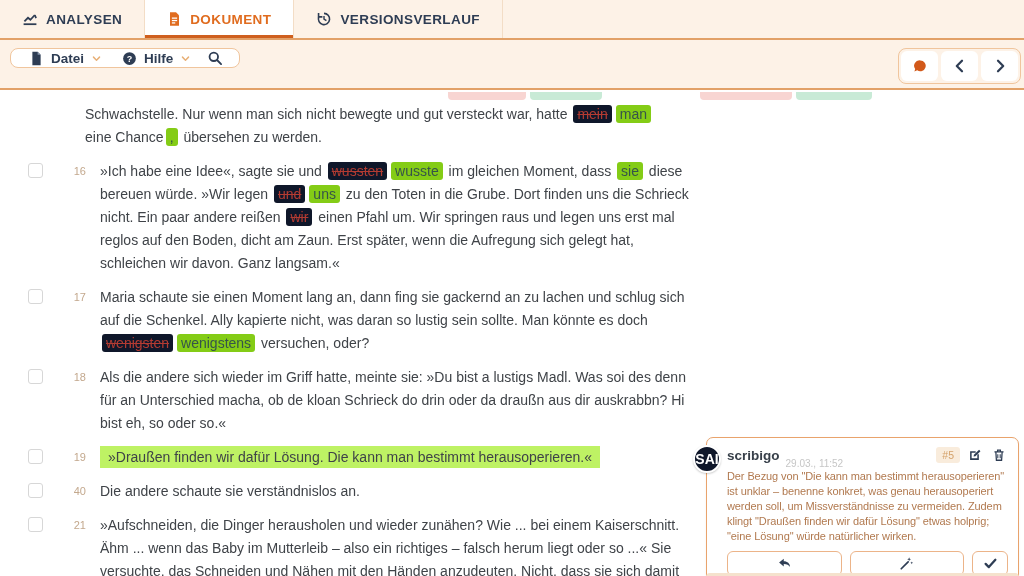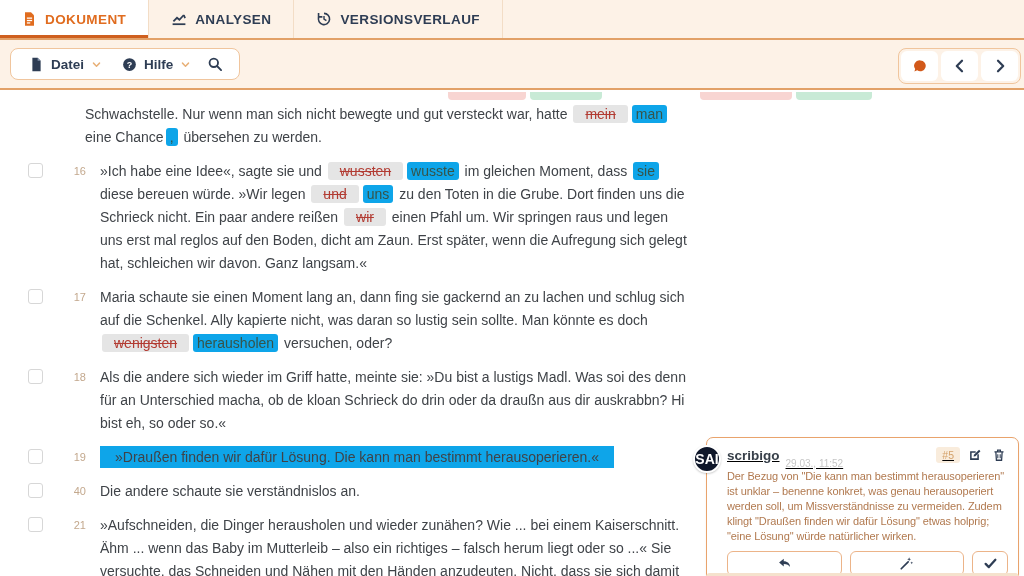--- a/index.html
+++ b/index.html
@@ -9,21 +9,21 @@
 
   
   .tabbar { display:flex; height:40px; background:#fdf2e7; border-bottom:2px solid #e2a168; }
   .tab { display:flex; align-items:center; gap:8px; padding:0 22px; font-size:13.5px;
          font-weight:bold; letter-spacing:.4px; color:#2e3d54; cursor:pointer;
          border-right:1px solid #f3ddc6; height:38px; }
   .tab.active { background:#fff; color:#e06c1f; box-shadow:inset 0 -3px 0 0 #cf5f1e; }
 
   
   .toolbar { position:relative; height:50px; background:#fdf2e7; border-bottom:2px solid #e2a168; }
-  .menubar { position:absolute; left:10px; top:8px; height:32px; background:#fff;
+  .menubar { position:absolute; left:10px; top:8px; height:20px; background:#fff;
              border:1px solid #f0c59d; border-radius:8px; display:flex; align-items:center;
              padding:0 8px; }
   .menu-item { display:flex; align-items:center; gap:7px; padding:0 10px; height:100%;
                font-size:13.5px; font-weight:bold; color:#2e3d54; cursor:pointer; background:none; border:none;
                font-family:"Liberation Sans", sans-serif; }
   .search-btn { display:inline-flex; width:16px; height:16px; margin:0 8px 0 6px; background:none; border:none; cursor:pointer; }
 
   .navgroup { position:absolute; right:3px; top:8px; height:36px; border:1px solid #f0c59d;
               border-radius:8px; background:#fdf2e7; display:flex; gap:3px; padding:2px; }
   .nav-btn { width:37px; height:30px; background:#fff; border:none; border-radius:6px;
@@ -36,33 +36,33 @@
   .clipped-line .frag { position:absolute; top:-13px; height:21px; border-radius:4px; }
 
   #paragraphs { position:absolute; top:11px; left:0; width:740px; }
   .para { display:flex; margin-bottom:11px; }
   .cb-cell { width:28px; flex:0 0 28px; }
   .checkbox { margin-left:28px; width:15px; height:15px; flex:0 0 15px; border:1.5px solid #d7d7d7;
               border-radius:3px; background:#fff; margin-top:3px; cursor:pointer; }
   .num-cell { width:43px; flex:0 0 43px; text-align:right; font-size:11px; color:#c3a88d;
               line-height:23px; margin-right:14px; }
   .txt-cell { width:592px; flex:0 0 592px; font-size:14px; line-height:23px; color:#3f4348; }
-  .chip-del { background:#e5e5e5; color:#b23b32; text-decoration:line-through; border-radius:3px;
-              padding:1px 12px; margin:0 2px; }
-  .chip-ins { background:#0ea5e9; color:#36544a; border-radius:3px; padding:1px 4px; margin:0 2px; }
-  .sel-blue { background:#0ea5e9; padding:3px 15px; }
+  .chip-del { background:#0f172a; color:#b23b32; text-decoration:line-through; border-radius:3px;
+              padding:1px 4px; margin:0 2px; }
+  .chip-ins { background:#84cc16; color:#36544a; border-radius:3px; padding:1px 4px; margin:0 2px; }
+  .sel-blue { background:#bef264; padding:3px 8px; }
 
   
   .comment-card { position:absolute; left:706px; top:437px; width:313px; background:#fff;
                   border:1px solid #e9a36c; border-radius:7px; padding:6px 10px 8px 20px;
                   box-shadow:0 1px 3px rgba(0,0,0,.05); }
   .avatar { position:absolute; left:-14px; top:7px; width:28px; height:28px; border-radius:50%;
             background:#0f172a; border:2px solid #fff; color:#fff; font-size:14px; font-weight:bold;
             display:flex; align-items:center; justify-content:center; box-shadow:0 1px 2px rgba(0,0,0,.2); }
-  .c-header { display:flex; align-items:center; gap:6px; height:22px;text-decoration:underline; }
+  .c-header { display:flex; align-items:center; gap:6px; height:22px; }
   .c-author { font-size:13.5px; font-weight:bold; color:#38404a; }
   .c-time { font-size:10px; color:#c6c6c6;margin-top:16px; }
   .c-spacer { flex:1; }
   .c-badge { font-size:10.5px; color:#d4a26b; background:#f9ecdc; border-radius:3px; padding:2px 6px; }
   .icon-btn { background:none; border:none; width:18px; height:18px; display:flex; align-items:center;
               justify-content:center; cursor:pointer; padding:0; }
   .icon-btn svg { width:14px; height:14px; }
   .c-body { font-size:11px; line-height:15px; color:#b1794f; margin:3px 0 7px 0; letter-spacing:-.1px; }
   .c-actions { display:flex; gap:8px; }
   .act-btn { flex:1; height:25px; background:#fff; border:1px solid #ecb489; border-radius:6px;
@@ -72,44 +72,44 @@
 
   .next-card-strip { position:absolute; left:706px; top:573px; width:313px; height:4px;
                      background:#f5e2cd; border-radius:4px 4px 0 0; }
 </style>
 </head>
 <body>
 
 <div class="stage">
 
   <div class="tabbar" id="tabbar">
+      <div class="tab">
+        <span style="display: inline-flex;">
+          <svg viewBox="0 0 20 20" width="16" height="16">
+            <path d="M2 16.5h16" stroke="#2e3d54" stroke-width="2.2"></path>
+            <path d="M3 13l4.5-4.5 3 2.5L16 5" fill="none" stroke="#2e3d54" stroke-width="2.2"></path>
+            <path d="M16 5l1.6 3.8" stroke="#2e3d54" stroke-width="2.2"></path>
+          </svg>
+        </span>
+        <span>ANALYSEN</span>
+      </div>
       <div class="tab active">
         <span style="display: inline-flex;">
           <svg viewBox="0 0 20 20" width="15" height="16">
             <path d="M4 1h8l4 4v14H4z" fill="#e06c1f"></path>
             <rect x="6.5" y="8" width="7" height="1.7" fill="#fff"></rect>
             <rect x="6.5" y="11.2" width="7" height="1.7" fill="#fff"></rect>
             <rect x="6.5" y="14.4" width="4.5" height="1.7" fill="#fff"></rect>
           </svg>
         </span>
         <span>DOKUMENT</span>
       </div>
       <div class="tab">
         <span style="display: inline-flex;">
           <svg viewBox="0 0 20 20" width="16" height="16">
-            <path d="M2 16.5h16" stroke="#2e3d54" stroke-width="2.2"></path>
-            <path d="M3 13l4.5-4.5 3 2.5L16 5" fill="none" stroke="#2e3d54" stroke-width="2.2"></path>
-            <path d="M16 5l1.6 3.8" stroke="#2e3d54" stroke-width="2.2"></path>
-          </svg>
-        </span>
-        <span>ANALYSEN</span>
-      </div>
-      <div class="tab">
-        <span style="display: inline-flex;">
-          <svg viewBox="0 0 20 20" width="16" height="16">
             <path d="M10 3a7 7 0 1 1-6.6 4.6" fill="none" stroke="#2e3d54" stroke-width="2"></path>
             <path d="M3.2 2.6v4.8H8" fill="none" stroke="#2e3d54" stroke-width="2"></path>
             <path d="M10 6.3V10l3 2" fill="none" stroke="#2e3d54" stroke-width="1.8"></path>
           </svg>
         </span>
         <span>VERSIONSVERLAUF</span>
       </div>
     </div>
 
   <div class="toolbar">
@@ -190,21 +190,21 @@
           <div class="txt-cell"><span>Schwachstelle. Nur wenn man sich nicht bewegte und gut versteckt war, hatte </span><span class="chip-del">mein</span><span class="chip-ins">man</span><span> eine Chance</span><span class="chip-ins">,</span><span> übersehen zu werden.</span></div>
         </div>
         <div class="para">
           <div class="checkbox"></div>
           <div class="num-cell">16</div>
           <div class="txt-cell"><span>»Ich habe eine Idee«, sagte sie und </span><span class="chip-del">wussten</span><span class="chip-ins">wusste</span><span> im gleichen Moment, dass </span><span class="chip-ins">sie</span><span> diese bereuen würde. »Wir legen </span><span class="chip-del">und</span><span class="chip-ins">uns</span><span> zu den Toten in die Grube. Dort finden uns die Schrieck nicht. Ein paar andere reißen </span><span class="chip-del">wir</span><span> einen Pfahl um. Wir springen raus und legen uns erst mal reglos auf den Boden, dicht am Zaun. Erst später, wenn die Aufregung sich gelegt hat, schleichen wir davon. Ganz langsam.«</span></div>
         </div>
         <div class="para">
           <div class="checkbox"></div>
           <div class="num-cell">17</div>
-          <div class="txt-cell"><span>Maria schaute sie einen Moment lang an, dann fing sie gackernd an zu lachen und schlug sich auf die Schenkel. Ally kapierte nicht, was daran so lustig sein sollte. Man könnte es doch </span><span class="chip-del">wenigsten</span><span class="chip-ins">herausholen</span><span> versuchen, oder?</span></div>
+          <div class="txt-cell"><span>Maria schaute sie einen Moment lang an, dann fing sie gackernd an zu lachen und schlug sich auf die Schenkel. Ally kapierte nicht, was daran so lustig sein sollte. Man könnte es doch </span><span class="chip-del">wenigsten</span><span class="chip-ins">wenigstens</span><span> versuchen, oder?</span></div>
         </div>
         <div class="para">
           <div class="checkbox"></div>
           <div class="num-cell">18</div>
           <div class="txt-cell"><span>Als die andere sich wieder im Griff hatte, meinte sie: »Du bist a lustigs Madl. Was soi des denn für an Unterschied macha, ob de kloan Schrieck do drin oder da draußn aus dir auskrabbn? Hi bist eh, so oder so.«</span></div>
         </div>
         <div class="para">
           <div class="checkbox"></div>
           <div class="num-cell">19</div>
           <div class="txt-cell"><span class="sel-blue">»Draußen finden wir dafür Lösung. Die kann man bestimmt herausoperieren.«</span></div>

